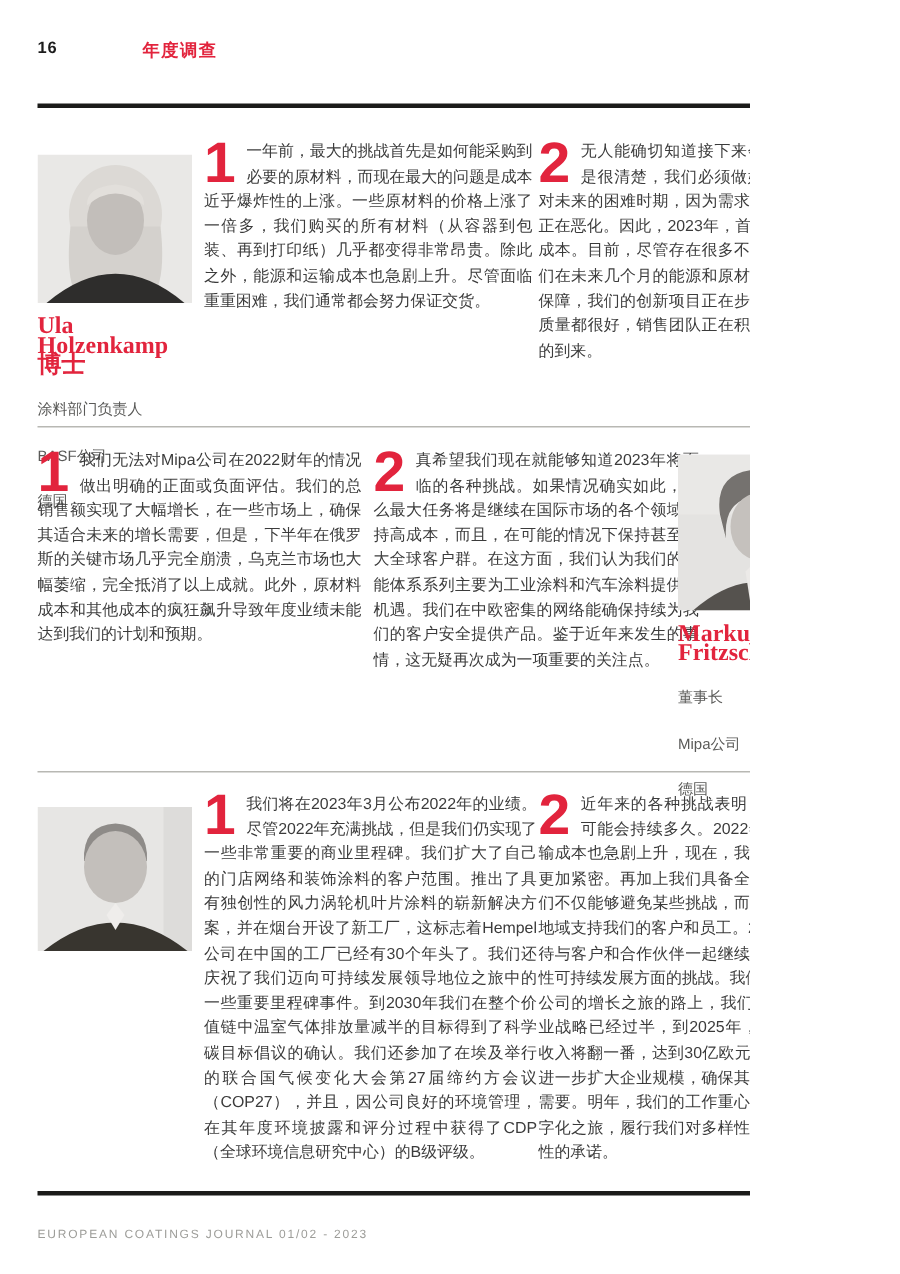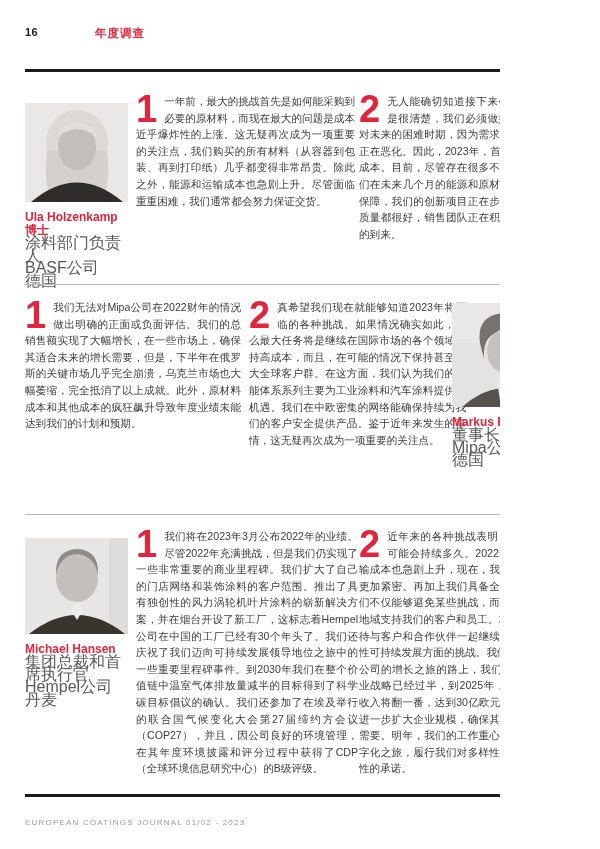--- a/index.html
+++ b/index.html
@@ -18,22 +18,22 @@
   .col{position:absolute;}
   .answer{font-size:10.6px;line-height:16.6px;text-align:justify;color:#3b3b3b;margin:0;}
   .dropnum{
     float:left;font-size:38px;line-height:30px;font-weight:bold;color:#e2243d;
     padding-right:7px;padding-top:1px;font-family:"Liberation Sans",sans-serif;
   }
   
   figure{margin:0;position:absolute;}
   .photo{display:block;}
   figcaption{margin-top:9px;}
-  .cap-name{font-size:12px;font-weight:bold;color:#e2243d;line-height:13px;}
-  .cap-line{font-size:16px;color:#5a5a58;line-height:12.5px;}
+  .cap-name{font-size:16px;font-weight:bold;color:#e2243d;line-height:13px;font-family:Liberation Serif, serif;}
+  .cap-line{font-size:10px;color:#5a5a58;line-height:12.5px;margin-top:18px;}
   
   .footer-text{
     position:absolute;left:25px;top:818px;font-size:8px;color:#9d9d99;
     letter-spacing:1.2px;
   }
 </style>
 </head>
 <body>
 
 <div class="page">
@@ -54,21 +54,21 @@
     <figcaption>
       <div class="cap-name">Ula Holzenkamp博士</div>
       <div class="cap-line">涂料部门负责人</div>
       <div class="cap-line">BASF公司</div>
       <div class="cap-line">德国</div>
     </figcaption>
   </figure>
 
   <div class="col" style="left:136px;top:93px;width:219px;">
     <p class="answer">
-      <span class="dropnum">1</span><span>一年前，最大的挑战首先是如何能采购到必要的原材料，而现在最大的问题是成本近乎爆炸性的上涨。这无疑再次成为一项重要的关注点，我们购买的所有材料（从容器到包装、再到打印纸）几乎都变得非常昂贵。除此之外，能源和运输成本也急剧上升。尽管面临重重困难，我们通常都会努力保证交货。</span>
+      <span class="dropnum">1</span><span>一年前，最大的挑战首先是如何能采购到必要的原材料，而现在最大的问题是成本近乎爆炸性的上涨。一些原材料的价格上涨了一倍多，我们购买的所有材料（从容器到包装、再到打印纸）几乎都变得非常昂贵。除此之外，能源和运输成本也急剧上升。尽管面临重重困难，我们通常都会努力保证交货。</span>
     </p>
   </div>
   <div class="col" style="left:359px;top:93px;width:217px;">
     <p class="answer">
       <span class="dropnum">2</span><span>无人能确切知道接下来会发生什么，但是很清楚，我们必须做好准备，以便应对未来的困难时期，因为需求持续下降，经济正在恶化。因此，2023年，首先需要严格控制成本。目前，尽管存在很多不确定性，但是我们在未来几个月的能源和原材料供应已得到了保障，我们的创新项目正在步入正轨，服务和质量都很好，销售团队正在积极准备迎接来年的到来。</span>
     </p>
   </div>
 
   <div class="rule gray" style="top:284px;"></div>
 
@@ -104,26 +104,20 @@
 
   <figure style="left:25px;top:538px;width:103px;">
     <svg class="photo" width="103" height="96" viewBox="0 0 103 96">
       <rect width="103" height="96" fill="#e7e6e4"></rect>
       <rect x="84" width="19" height="96" fill="#dddcda"></rect>
       <path d="M31 36 Q30 12 52 11 Q74 12 73 36 Z" fill="#8e8b88"></path>
       <ellipse cx="52" cy="40" rx="21" ry="24" fill="#c3bfbb"></ellipse>
       <path d="M4 96 Q52 58 100 96 Z" fill="#38352f"></path>
       <path d="M46 72 L52 64 L58 72 L52 82 Z" fill="#efedeb"></path>
     </svg>
-    <figcaption>
-      <div class="cap-name">Michael Hansen</div>
-      <div class="cap-line">集团总裁和首席执行官</div>
-      <div class="cap-line">Hempel公司</div>
-      <div class="cap-line">丹麦</div>
-    </figcaption>
   </figure>
 
   <div class="col" style="left:136px;top:528px;width:222px;">
     <p class="answer">
       <span class="dropnum">1</span><span>我们将在2023年3月公布2022年的业绩。尽管2022年充满挑战，但是我们仍实现了一些非常重要的商业里程碑。我们扩大了自己的门店网络和装饰涂料的客户范围。推出了具有独创性的风力涡轮机叶片涂料的崭新解决方案，并在烟台开设了新工厂，这标志着Hempel公司在中国的工厂已经有30个年头了。我们还庆祝了我们迈向可持续发展领导地位之旅中的一些重要里程碑事件。到2030年我们在整个价值链中温室气体排放量减半的目标得到了科学碳目标倡议的确认。我们还参加了在埃及举行的联合国气候变化大会第27届缔约方会议（COP27），并且，因公司良好的环境管理，在其年度环境披露和评分过程中获得了CDP（全球环境信息研究中心）的B级评级。</span>
     </p>
   </div>
   <div class="col" style="left:359px;top:528px;width:217px;">
     <p class="answer">
       <span class="dropnum">2</span><span>近年来的各种挑战表明，很难预测它们可能会持续多久。2022年初，能源和运输成本也急剧上升，现在，我们与客户的联系更加紧密。再加上我们具备全球经营环境，我们不仅能够避免某些挑战，而且能够更好地跨地域支持我们的客户和员工。2023年，我们期待与客户和合作伙伴一起继续努力，解决全球性可持续发展方面的挑战。我们正走在Hempel公司的增长之旅的路上，我们“翻番冲击”的企业战略已经过半，到2025年，Hempel公司的收入将翻一番，达到30亿欧元。今年，我们将进一步扩大企业规模，确保其适合未来的增长需要。明年，我们的工作重心是继续我们的数字化之旅，履行我们对多样性、公平性和包容性的承诺。</span>

